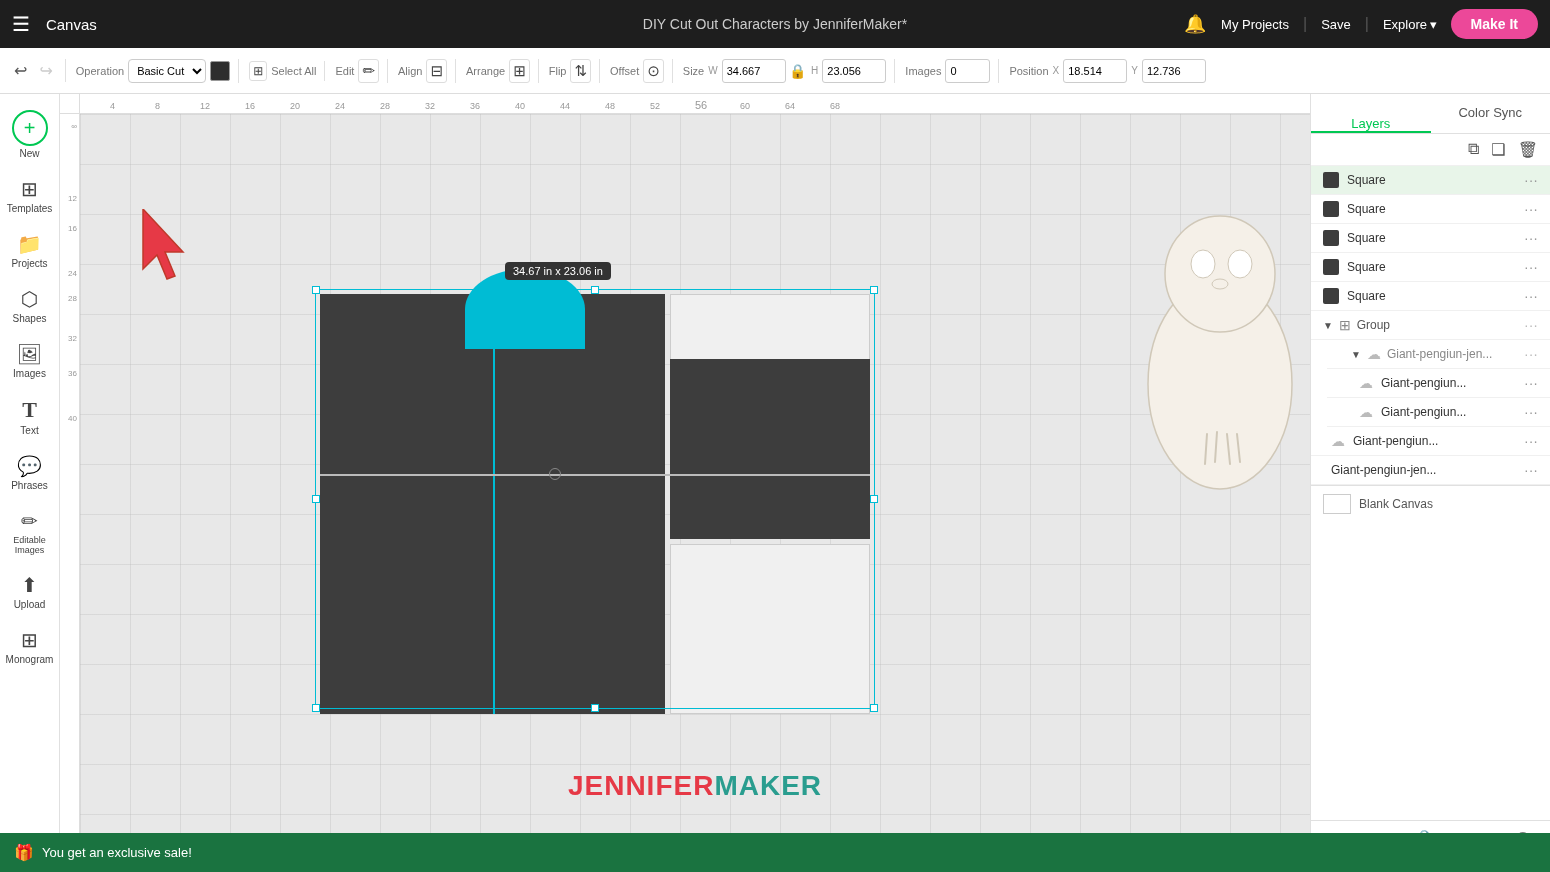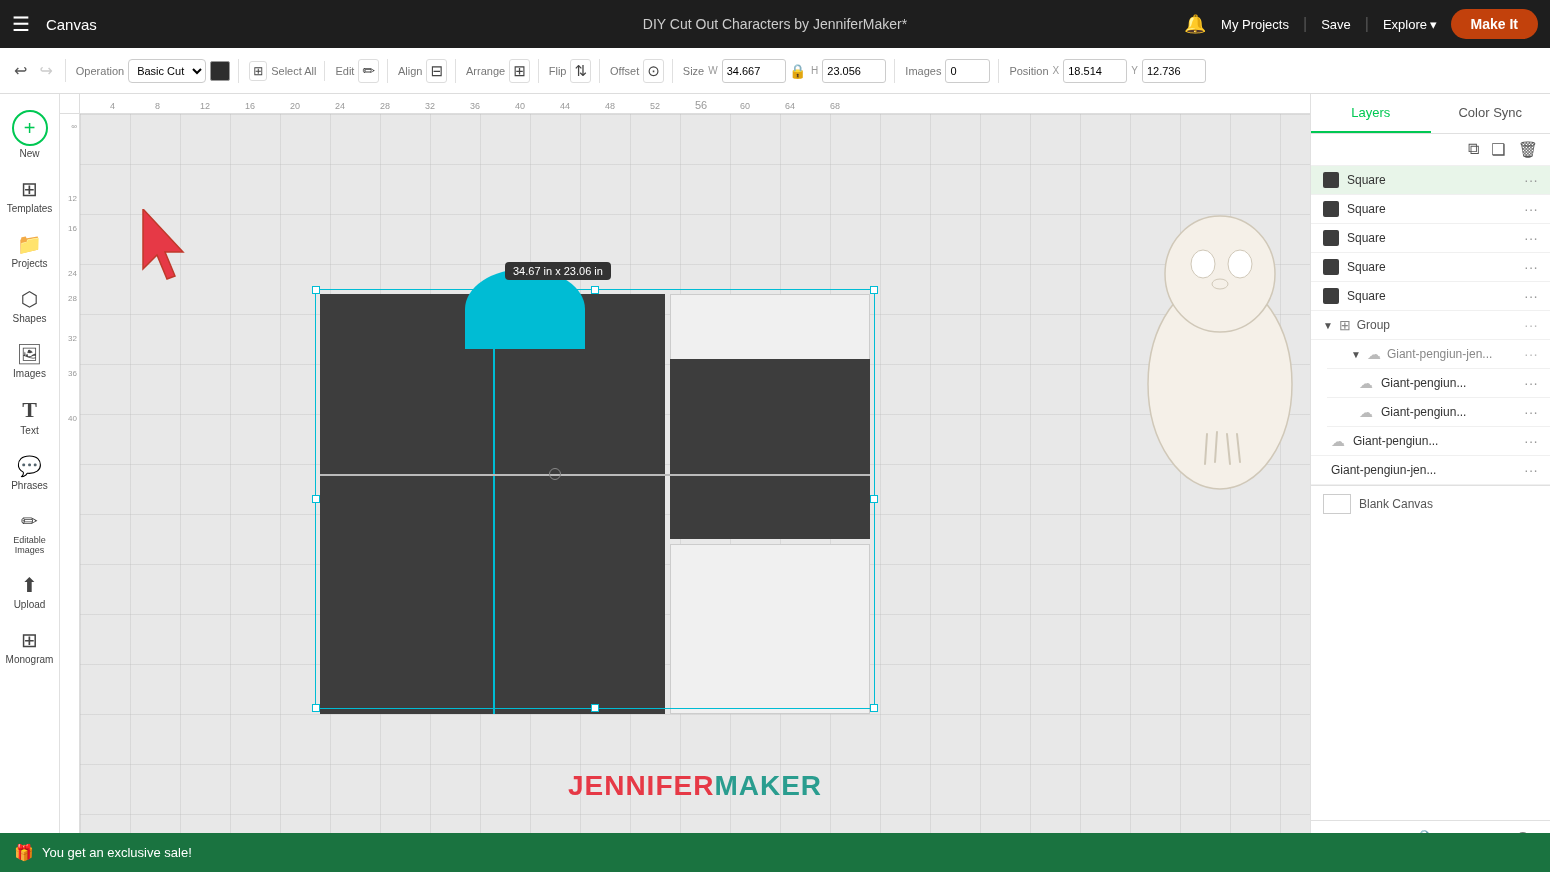--- a/index.html
+++ b/index.html
@@ -14,21 +14,21 @@
     #topbar .menu-icon { font-size: 20px; cursor: pointer; margin-right: 4px; }
     #topbar .app-title { font-size: 15px; font-weight: 500; }
     #topbar .doc-title { position: absolute; left: 50%; transform: translateX(-50%); font-size: 14px; color: #ccc; }
     #topbar .right-actions { margin-left: auto; display: flex; align-items: center; gap: 14px; }
     #topbar .bell-icon { font-size: 18px; cursor: pointer; }
     #topbar .my-projects { font-size: 13px; cursor: pointer; color: #fff; }
     #topbar .sep { color: #555; }
     #topbar .save-btn { font-size: 13px; cursor: pointer; color: #fff; }
     #topbar .explore-btn { font-size: 13px; cursor: pointer; color: #fff; display: flex; align-items: center; gap: 3px; }
     #topbar .make-it-btn {
-      background: #c2410c; color: #fff; border: none; border-radius: 20px;
+      background: #ec4899; color: #fff; border: none; border-radius: 20px;
       padding: 7px 20px; font-size: 14px; font-weight: 600; cursor: pointer;
     }
 
     
     #toolbar {
       display: flex; align-items: center; height: 46px;
       background: #fff; border-bottom: 1px solid #ddd;
       padding: 0 10px; gap: 8px; font-size: 12px; color: #333;
     }
     .toolbar-group { display: flex; align-items: center; gap: 4px; border-right: 1px solid #e0e0e0; padding-right: 8px; margin-right: 2px; }
@@ -126,21 +126,21 @@
     }
     #right-tabs {
       display: flex; border-bottom: 1px solid #e0e0e0;
       background: #fff; height: 40px;
     }
     .right-tab {
       flex: 1; display: flex; align-items: center; justify-content: center;
       font-size: 13px; cursor: pointer; color: #555;
       border-bottom: 2px solid transparent;
     }
-    .right-tab.active { color: #00c853; border-bottom-color: #00c853; font-weight: 500; }
+    .right-tab.active { color: #00c853; border-bottom-color: #00c853; font-weight: 500; align-items: flex-end; }
 
     
     #layers-panel { flex: 1; overflow-y: auto; }
     .layer-item {
       display: flex; align-items: center; padding: 6px 12px;
       border-bottom: 1px solid #f0f0f0; cursor: pointer; gap: 8px;
       font-size: 12px; color: #333;
     }
     .layer-item.highlighted { background: #e8f5e9; }
     .layer-color { width: 16px; height: 16px; border-radius: 2px; flex-shrink: 0; }

